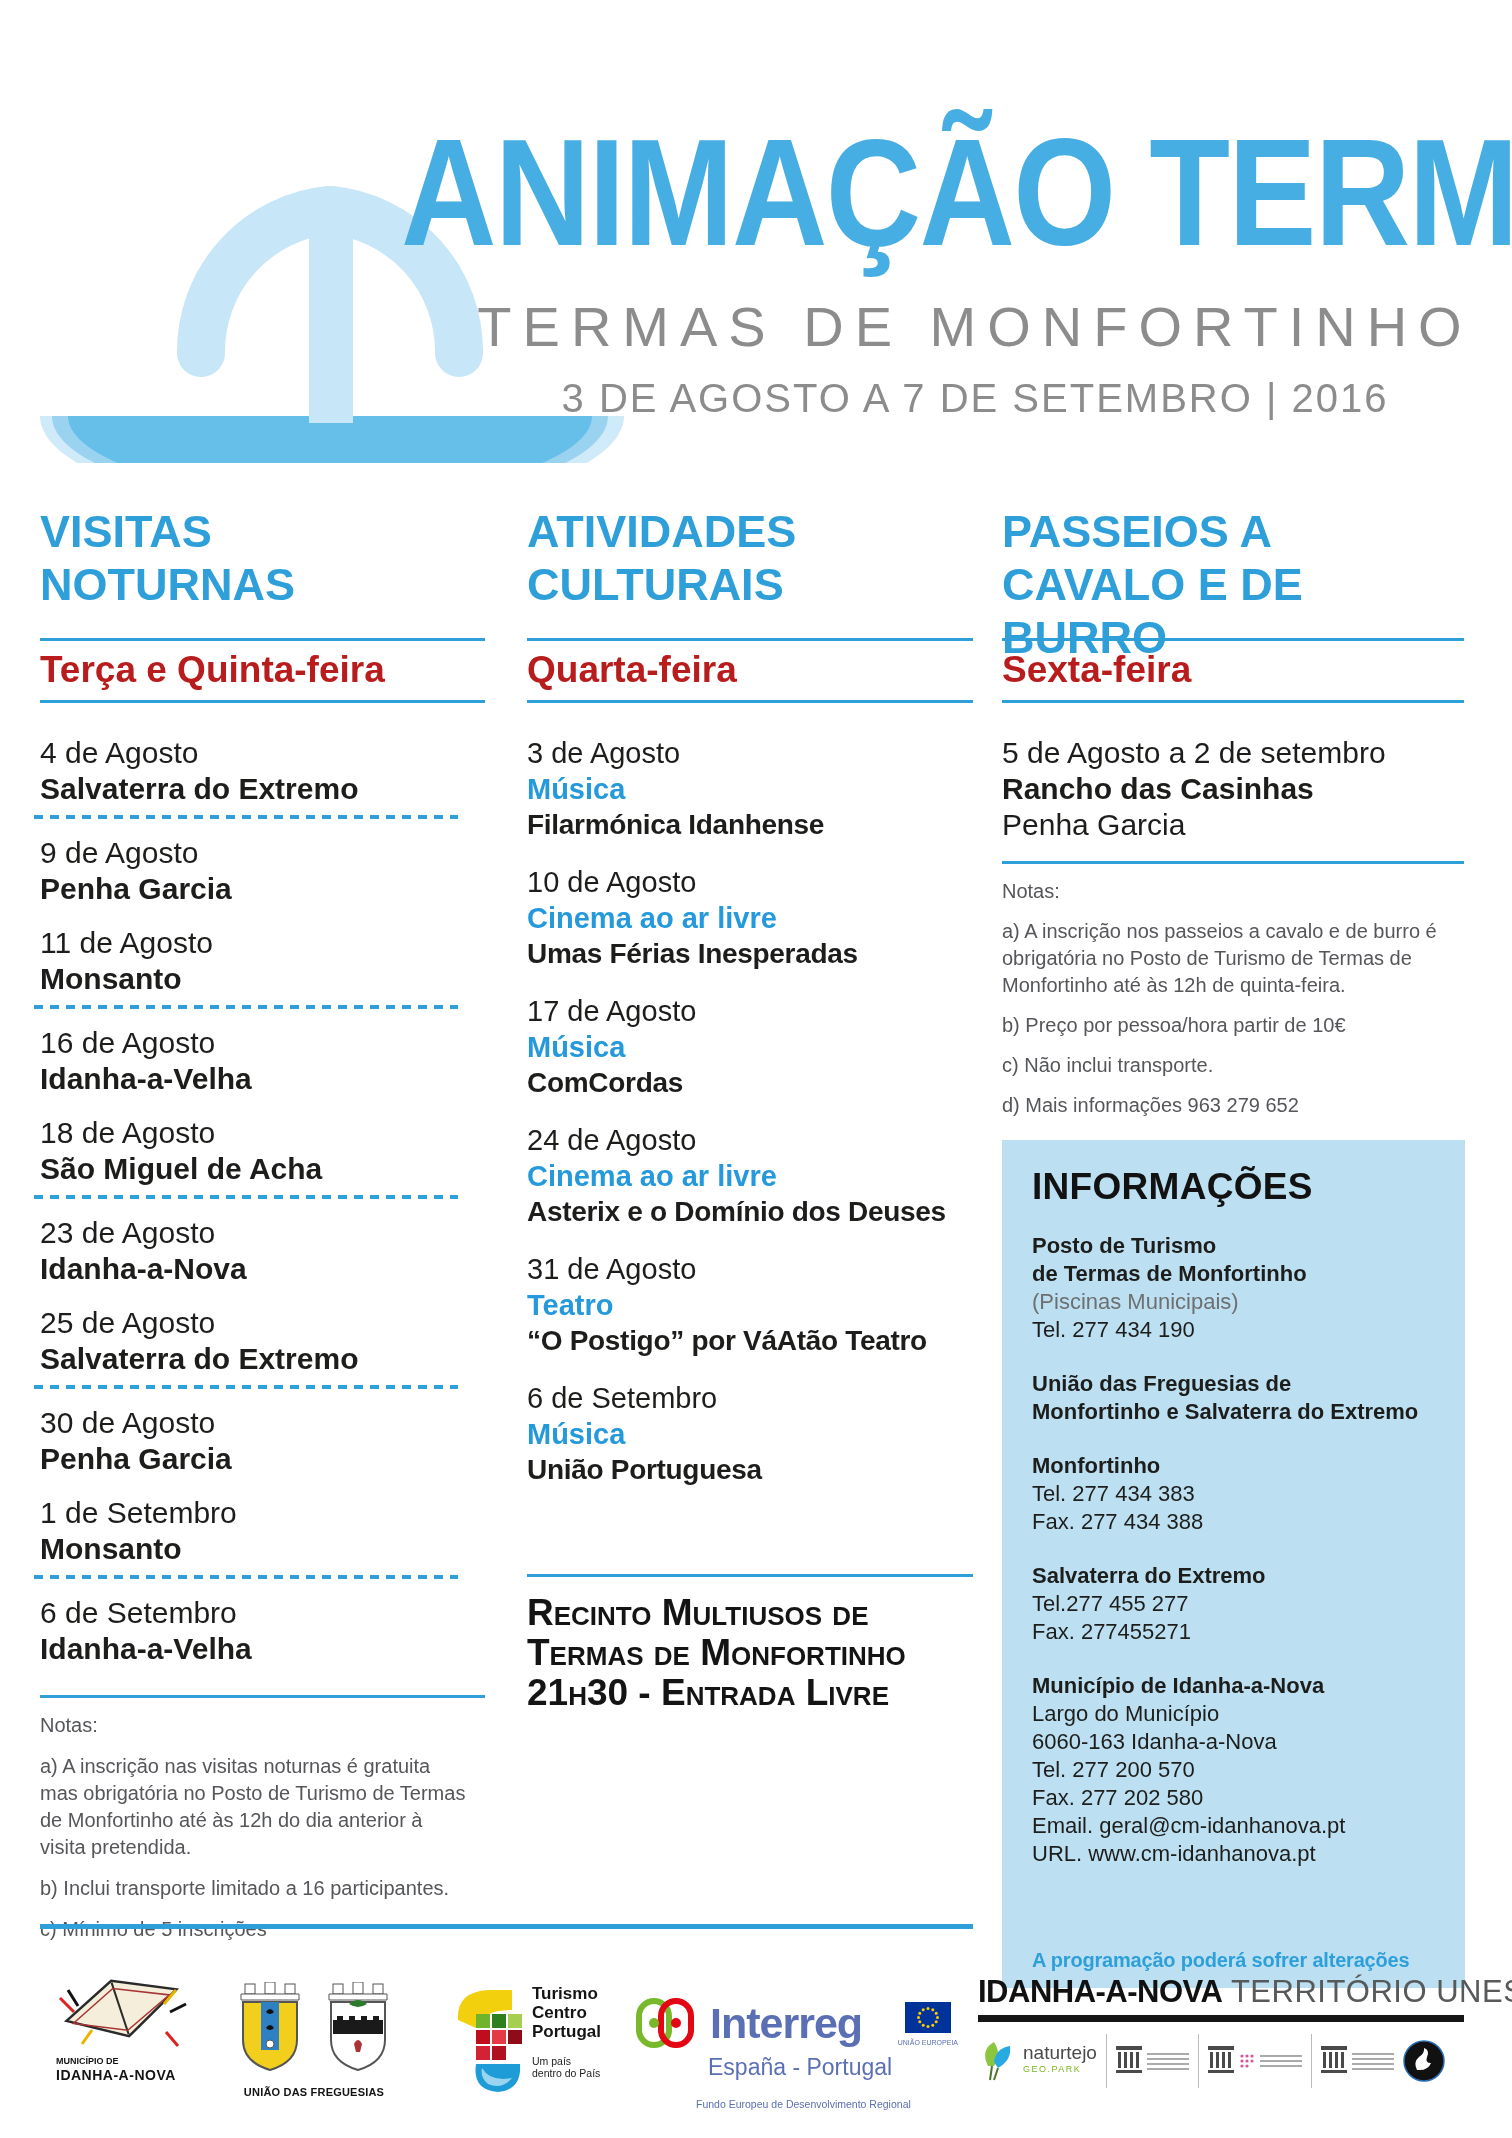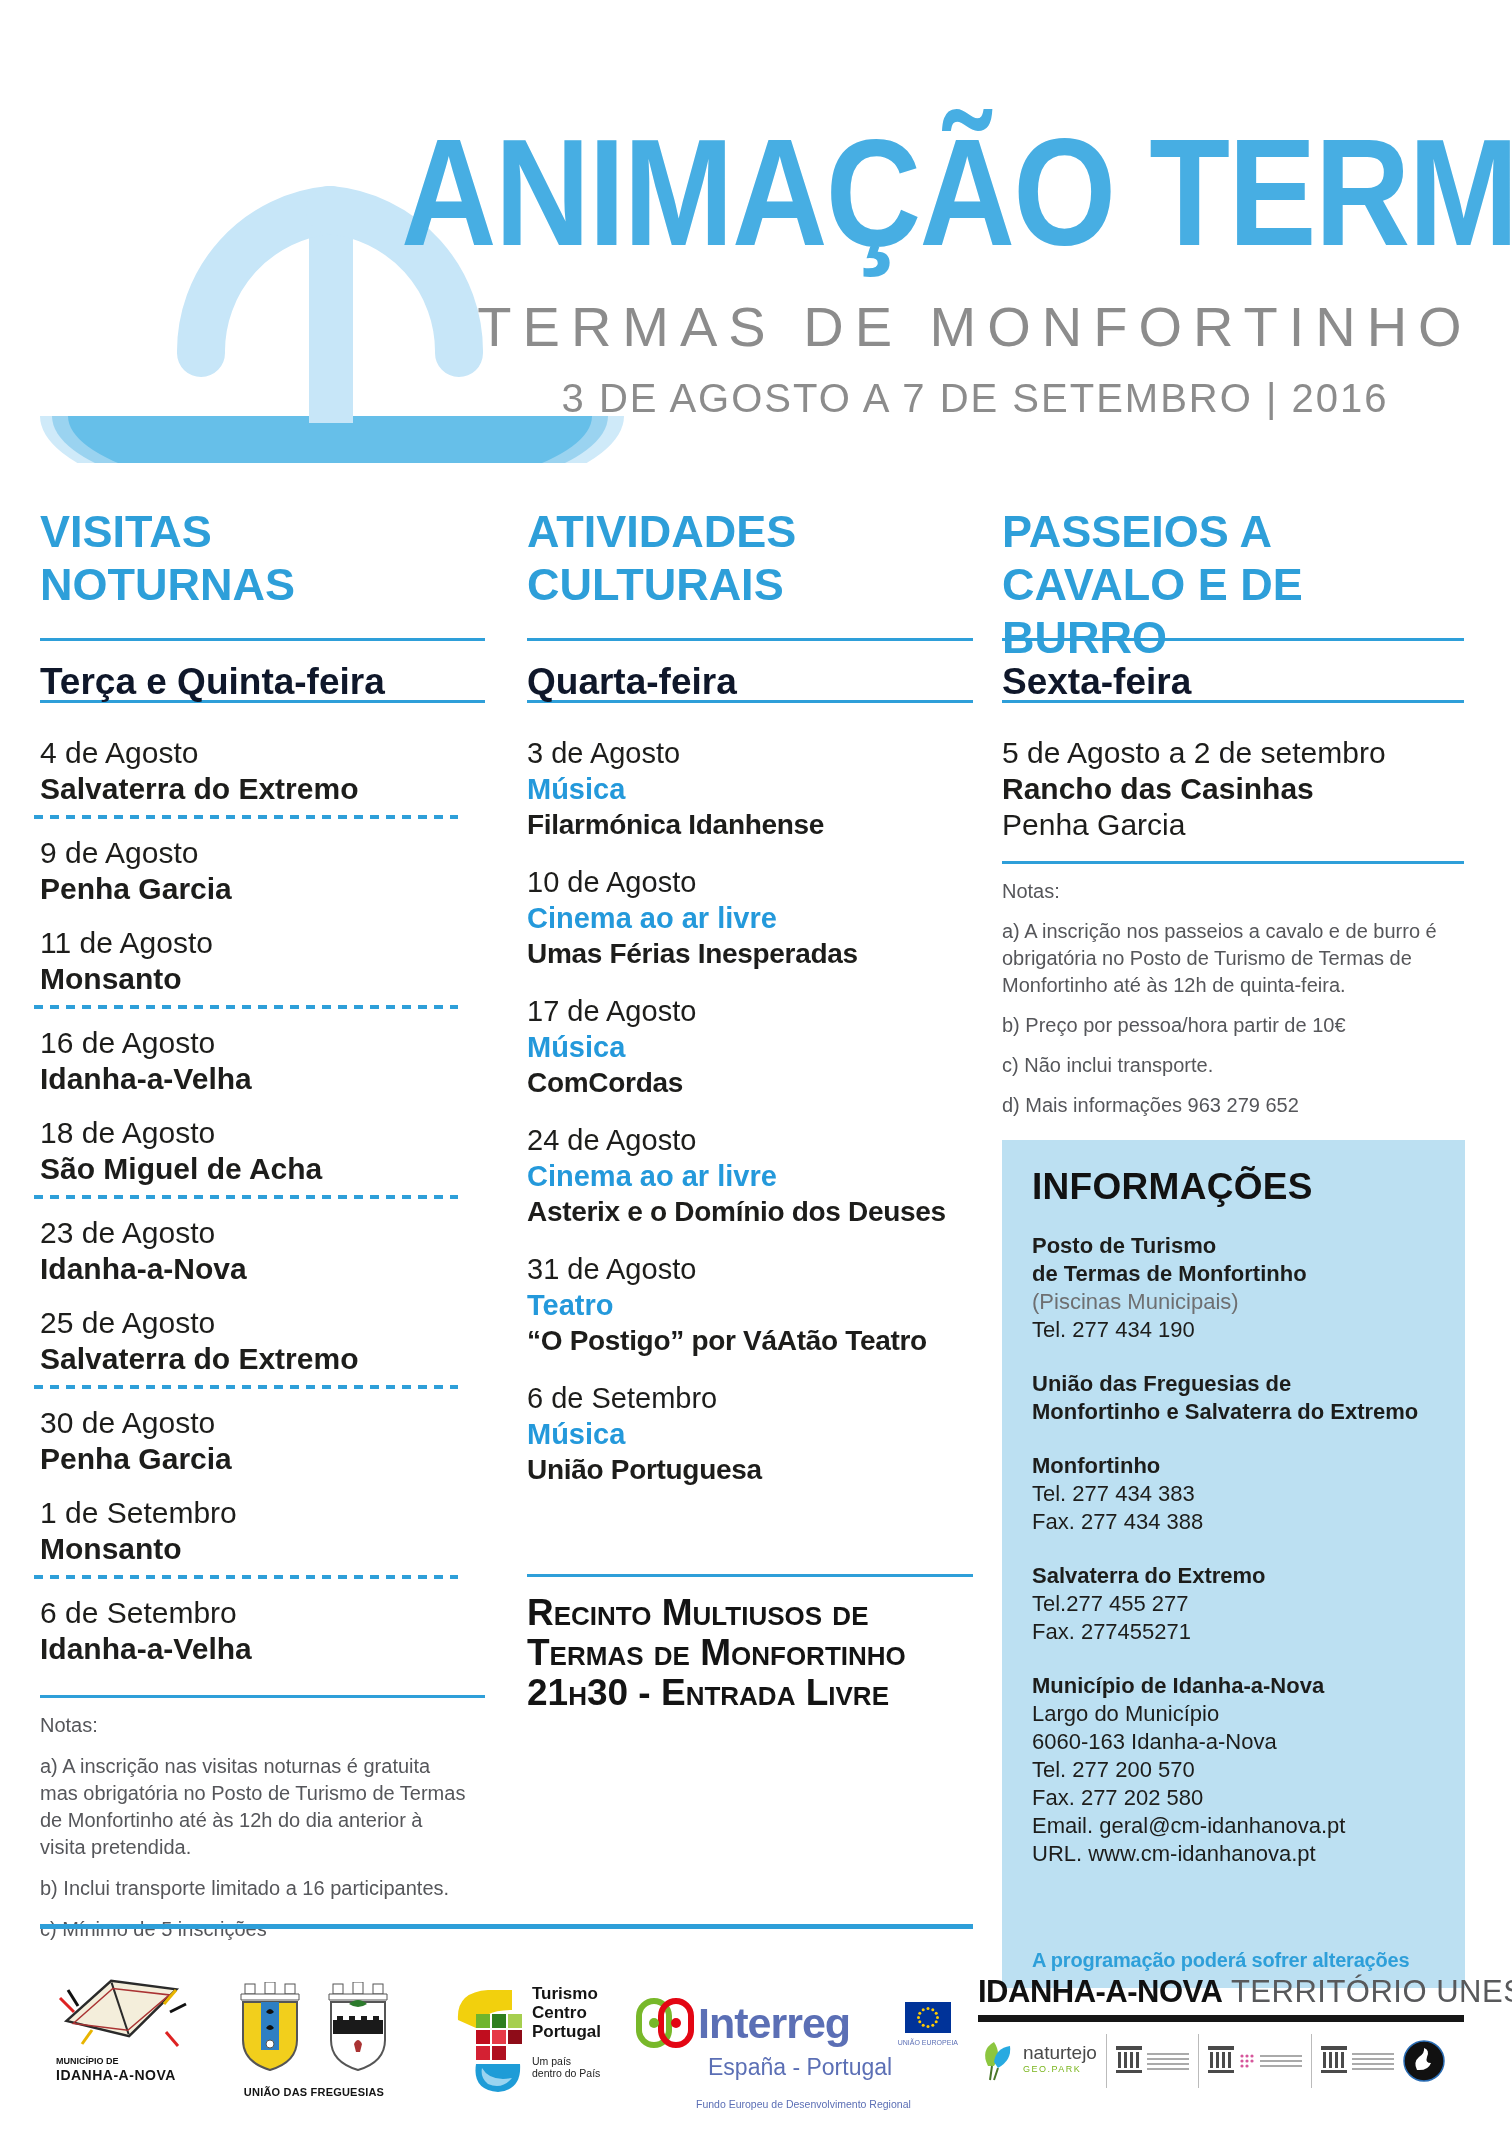--- a/index.html
+++ b/index.html
@@ -16,21 +16,21 @@
   .daterange{position:absolute;left:455px;width:1040px;top:376px;text-align:center;
     font-size:40px;letter-spacing:2px;color:#8c8c8c;white-space:nowrap}
 
   
   .col{position:absolute;top:505px}
   #col1{left:40px;width:445px}
   #col2{left:527px;width:446px}
   #col3{left:1002px;width:462px}
   .col-title{font-size:45px;line-height:53px;font-weight:bold;color:#2e9fd9;white-space:pre-line;height:133px;box-sizing:border-box}
   .rule{height:3px;background:#2e9fd9}
-  .col-day{font-size:37px;font-weight:bold;color:#0f172a;height:59px;padding-top:20px;box-sizing:border-box}
+  .col-day{font-size:37px;font-weight:bold;color:#b91c1c;height:59px;padding-top:8px;box-sizing:border-box}
   .col-body{padding-top:32px}
 
   .ev{font-size:30px;line-height:36px;margin-bottom:18px}
   .ev .place{font-weight:bold}
   .dotted{height:4px;margin:-10px 0 16px -6px;width:424px;
     background:repeating-linear-gradient(90deg,#2e9fd9 0 9px,transparent 9px 16px)}
 
   .notes{margin-top:28px}
   .notes-body{padding-top:14px;font-size:20px;line-height:27px;color:#55565a;width:428px}
   .notes-body p{margin:0 0 14px}
@@ -65,21 +65,21 @@
   #f-municipio{position:absolute;left:48px;top:1968px}
   #f-mun-cap{position:absolute;left:56px;top:2056px;font-size:9px}
   #f-mun-cap2{position:absolute;left:56px;top:2067px;font-size:14px;letter-spacing:.5px}
   #f-crests{position:absolute;left:222px;top:1982px;width:184px;text-align:center}
   #f-crests svg{margin:0 5px}
   #f-freg-cap{margin-top:8px;font-size:11px;letter-spacing:.2px}
   #f-turismo{position:absolute;left:452px;top:1984px;display:flex;gap:4px}
   .t-big{font-size:17px;line-height:19px;font-weight:bold;color:#141414}
   .t-small{font-size:10.5px;line-height:12px;margin-top:14px;color:#222}
   #f-interreg{position:absolute;left:636px;top:1996px;width:300px}
-  .i-row{display:flex;align-items:center;gap:4px}
+  .i-row{display:flex;align-items:center;gap:16px}
   .i-name{font-size:43px;font-weight:bold;color:#5b6fb5;letter-spacing:-1px}
   .i-region{font-size:23px;color:#5b6fb5;margin:4px 0 0 72px}
   .i-fund{margin-top:17px;font-size:10.5px;color:#5b6fb5;margin-left:60px;white-space:nowrap}
   .eu-box{position:absolute;right:-22px;top:6px;text-align:center}
   .eu-label{font-size:7px;color:#5b6fb5;margin-top:2px}
   #f-unesco{position:absolute;left:978px;top:1974px;width:486px}
   .u-title{font-size:31px;white-space:nowrap}
   .u-title .b{font-weight:bold;color:#111;letter-spacing:-.5px}
   .u-title .l{color:#58595b;letter-spacing:.5px}
   .u-bar{height:7px;background:#161616;margin-top:5px}

